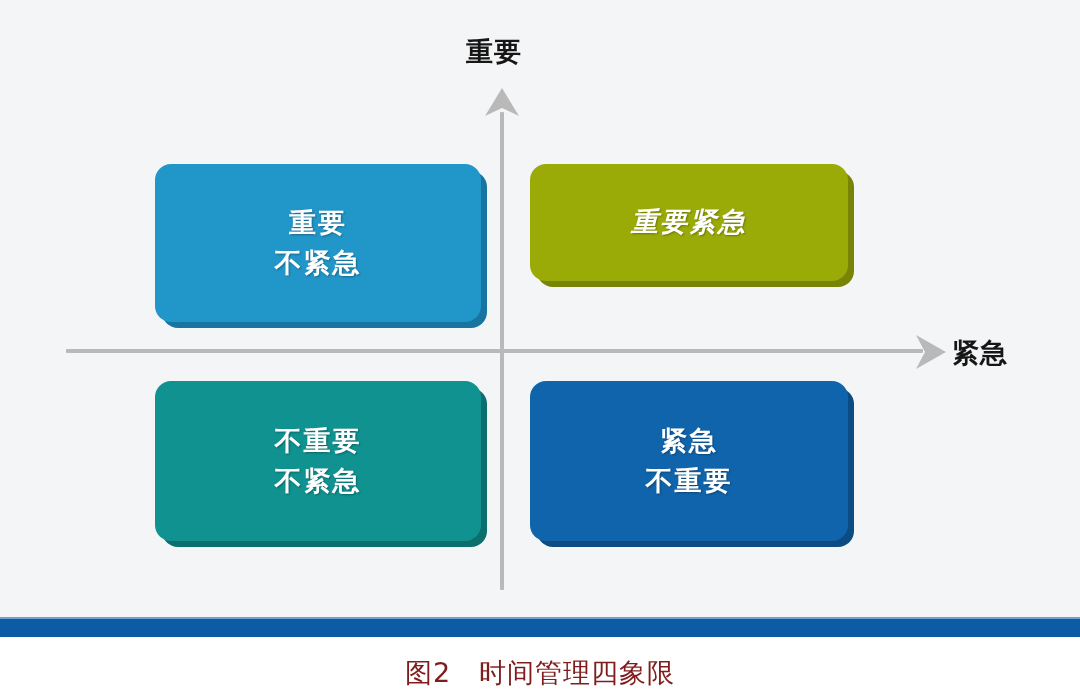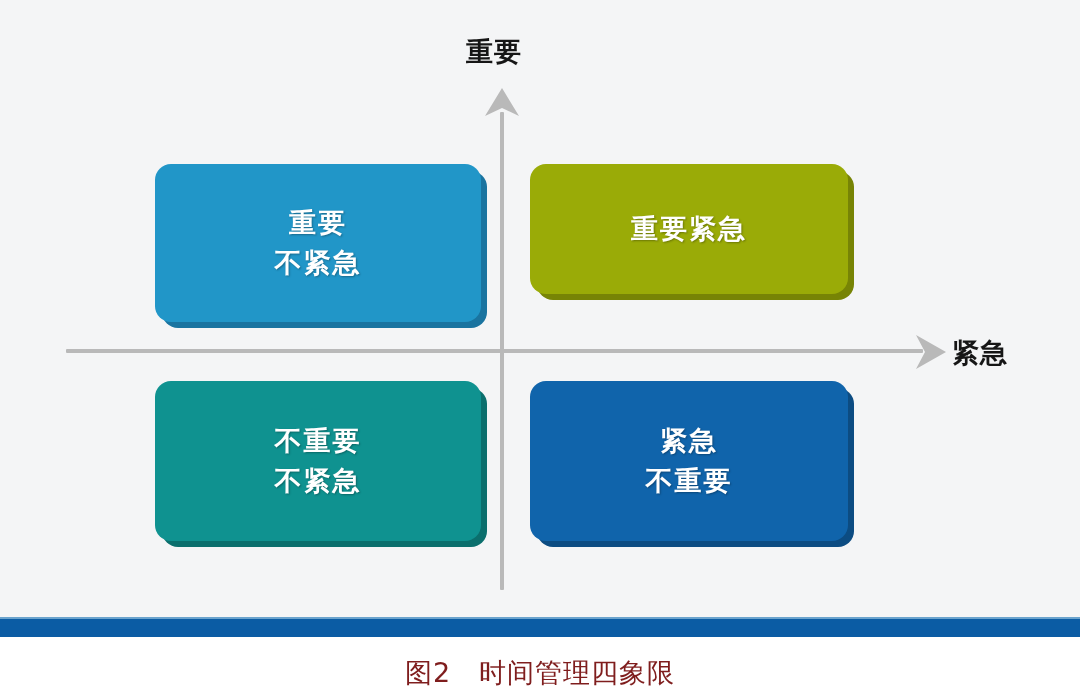--- a/index.html
+++ b/index.html
@@ -112,21 +112,21 @@
     color: #ffffff;
     font-weight: bold;
     font-size: 27px;
     line-height: 1.5;
     letter-spacing: 2px;
     text-shadow: 1px 1px 2px rgba(0,0,0,0.30);
     white-space: nowrap;
   }
 
   #quad-tl { left: 155px; top: 164px; width: 326px; height: 158px; }
-  #quad-tr { left: 530px; top: 164px; width: 318px; height: 130px; }
+  #quad-tr { left: 530px; top: 164px; width: 318px; height: 117px; font-style: italic; }
   #quad-bl { left: 155px; top: 381px; width: 326px; height: 160px; }
   #quad-br { left: 530px; top: 381px; width: 318px; height: 160px; }
 
   
   .quad .edge {
     left: 7px;
     top: 7px;
     right: -6px;
     bottom: -6px;
   }

